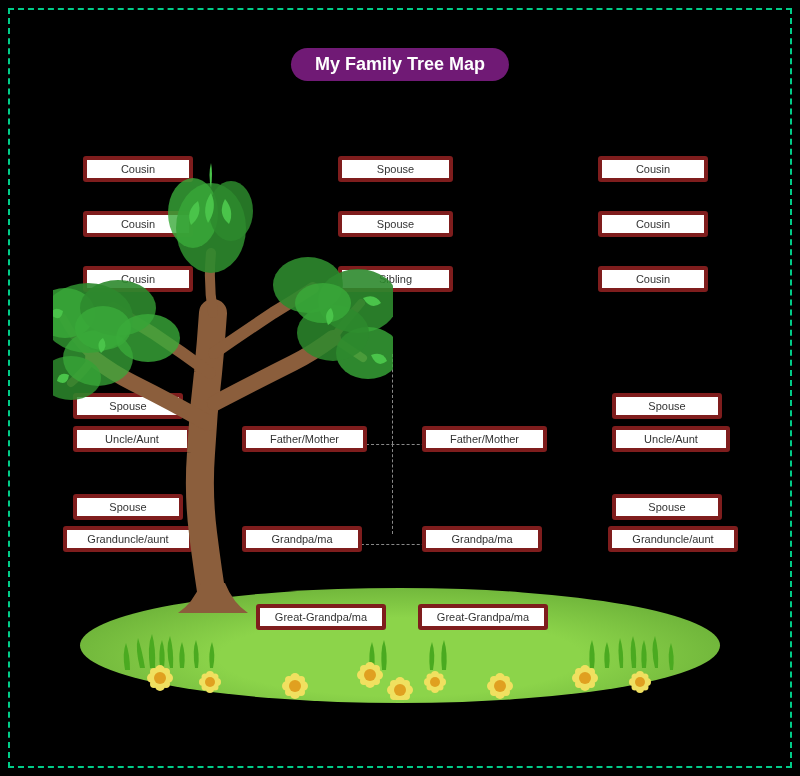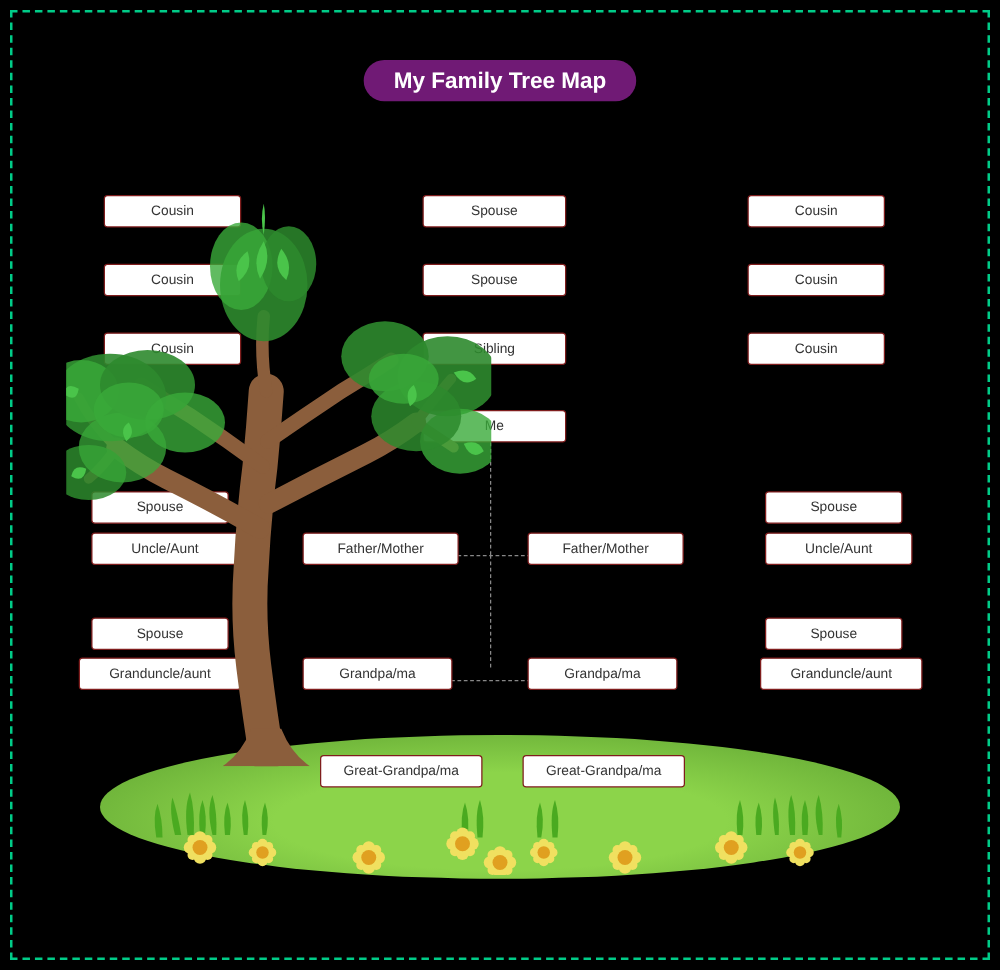--- a/index.html
+++ b/index.html
@@ -41,21 +41,21 @@
       color: white;
       font-size: 18px;
       font-weight: bold;
       white-space: nowrap;
     }
 
     
     .label-box {
       position: absolute;
       background: white;
-      border: 1px solid #7f1d1d;
+      border: 4px solid #7f1d1d;
       border-radius: 3px;
       font-size: 11px;
       color: #333;
       display: flex;
       align-items: center;
       justify-content: center;
       text-align: center;
       width: 110px;
       height: 26px;
     }
@@ -333,23 +333,20 @@
 
   <div class="label-box" style="left:330px; top:148px; width:115px;">
     <span>Spouse</span>
   </div>
   <div class="label-box" style="left:330px; top:203px; width:115px;">
     <span>Spouse</span>
   </div>
   <div class="label-box" style="left:330px; top:258px; width:115px;">
     <span>Sibling</span>
   </div>
-  <div class="label-box" style="left:330px; top:320px; width:115px;">
-    <span>Me</span>
-  </div>
 
   <div class="label-box" style="left:590px; top:148px;">
     <span>Cousin</span>
   </div>
   <div class="label-box" style="left:590px; top:203px;">
     <span>Cousin</span>
   </div>
   <div class="label-box" style="left:590px; top:258px;">
     <span>Cousin</span>
   </div>

